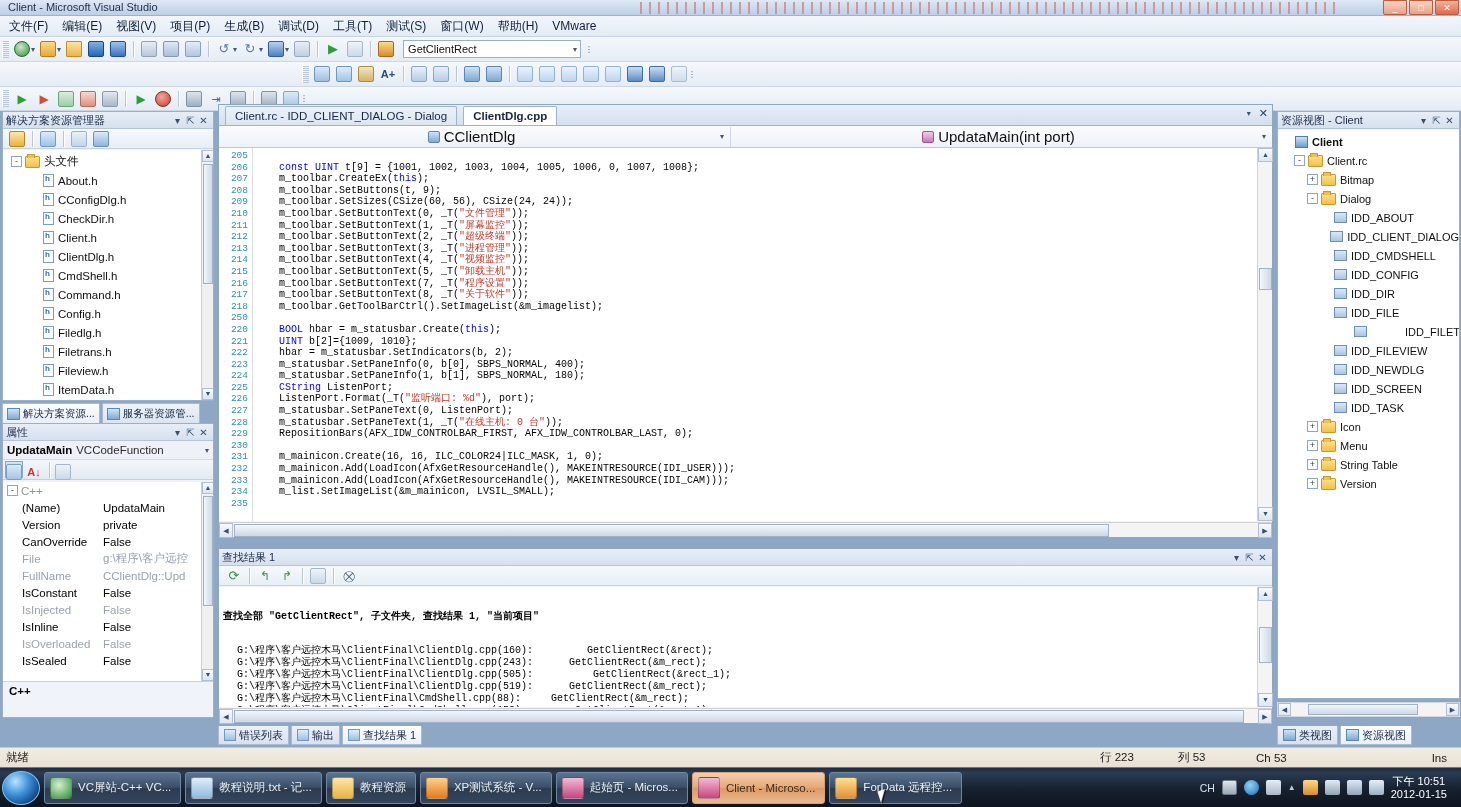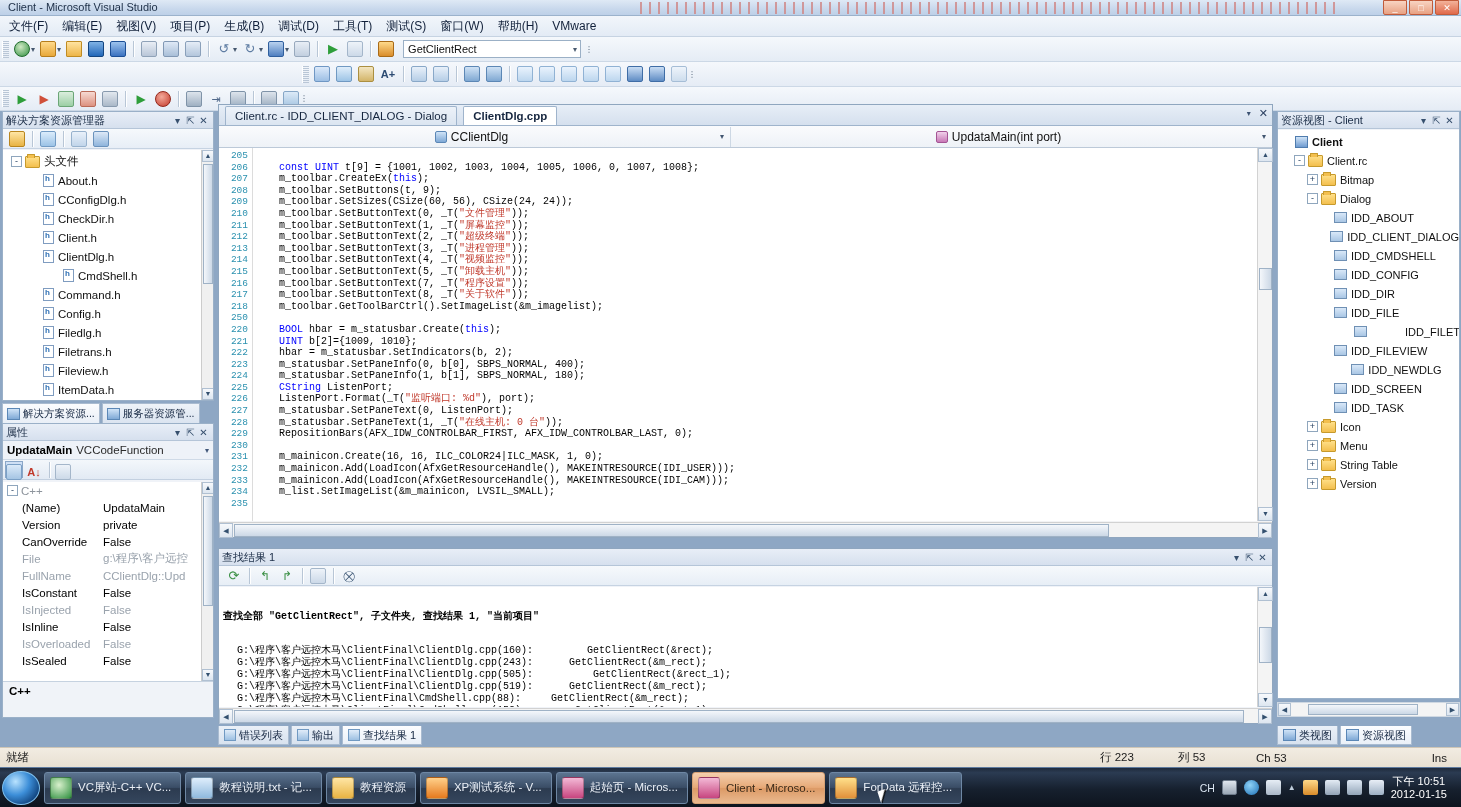--- a/index.html
+++ b/index.html
@@ -156,21 +156,21 @@
     border-bottom:none; margin-left:6px; border-radius:2px 2px 0 0; white-space:nowrap;
     color:#16263f;
   }
   .edtab.active{ background:#fff; font-weight:bold; }
   .edtabsbtns{position:absolute;right:4px;top:2px;display:flex;gap:8px;align-items:center;}
   .navbar{
     height:22px; background:linear-gradient(to bottom,#fafbfd,#eef2f7);
     border-bottom:1px solid #bcc9d8; display:flex; align-items:center;
   }
   .navsel{ display:flex;align-items:center; height:20px; padding-left:4px; position:relative;}
-  .navsel .lbl{font-size:12px;color:#101010;}
+  .navsel .lbl{font-size:15px;color:#101010;}
   .navsel .ar{font-size:8px;color:#425670;}
   .code{
     position:absolute; left:0; right:0; top:43px; bottom:16px;
     background:#fff; overflow:hidden;
   }
   .gutter{
     position:absolute;left:0;top:0;bottom:0;width:34px;background:#fff;
     border-right:1px solid #dcdcdc;
   }
   .ln{height:11.6px;line-height:11.6px;text-align:right;padding-right:4px;
@@ -496,21 +496,21 @@
             <span>CheckDir.h</span>
           </div>
           <div class="trow" style="padding-left: 40px;">
             <span class="hfile"></span>
             <span>Client.h</span>
           </div>
           <div class="trow" style="padding-left: 40px;">
             <span class="hfile"></span>
             <span>ClientDlg.h</span>
           </div>
-          <div class="trow" style="padding-left: 60px;">
+          <div class="trow" style="padding-left: 40px;">
             <span class="hfile"></span>
             <span>CmdShell.h</span>
           </div>
           <div class="trow" style="padding-left: 40px;">
             <span class="hfile"></span>
             <span>Command.h</span>
           </div>
           <div class="trow" style="padding-left: 40px;">
             <span class="hfile"></span>
             <span>Config.h</span>
@@ -825,21 +825,21 @@
           <div class="trow" style="padding-left: 42px; gap: 34px;">
             <span style="width:14px;display:inline-block"></span>
             <span class="dlgico"></span>
             <span style="font-size: 11px;">IDD_FILETRANS</span>
           </div>
           <div class="trow" style="padding-left: 42px;">
             <span style="width:14px;display:inline-block"></span>
             <span class="dlgico"></span>
             <span style="font-size: 11px;">IDD_FILEVIEW</span>
           </div>
-          <div class="trow" style="padding-left: 42px; justify-content: center;">
+          <div class="trow" style="padding-left: 42px;">
             <span style="width:14px;display:inline-block"></span>
             <span class="dlgico"></span>
             <span style="font-size: 11px;">IDD_NEWDLG</span>
           </div>
           <div class="trow" style="padding-left: 42px;">
             <span style="width:14px;display:inline-block"></span>
             <span class="dlgico"></span>
             <span style="font-size: 11px;">IDD_SCREEN</span>
           </div>
           <div class="trow" style="padding-left: 42px;">

